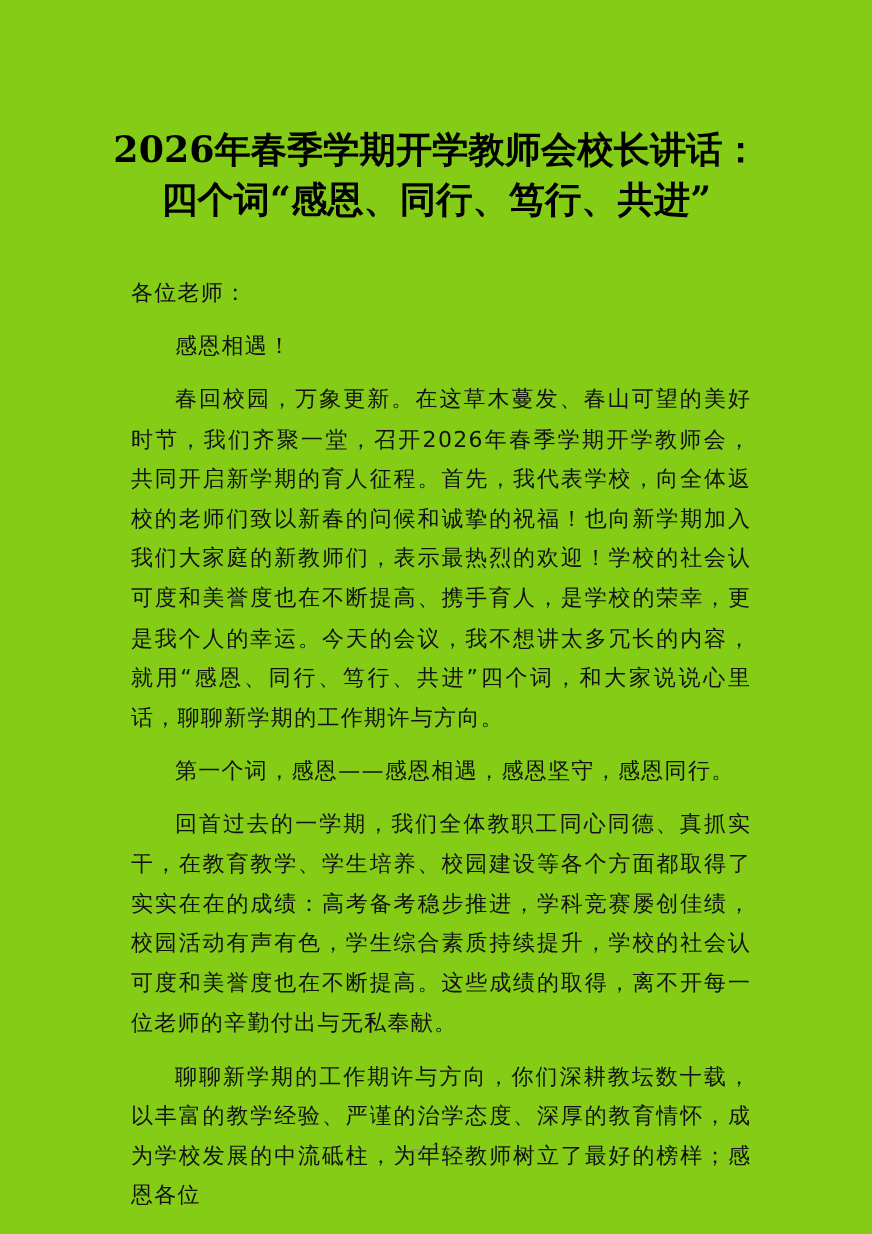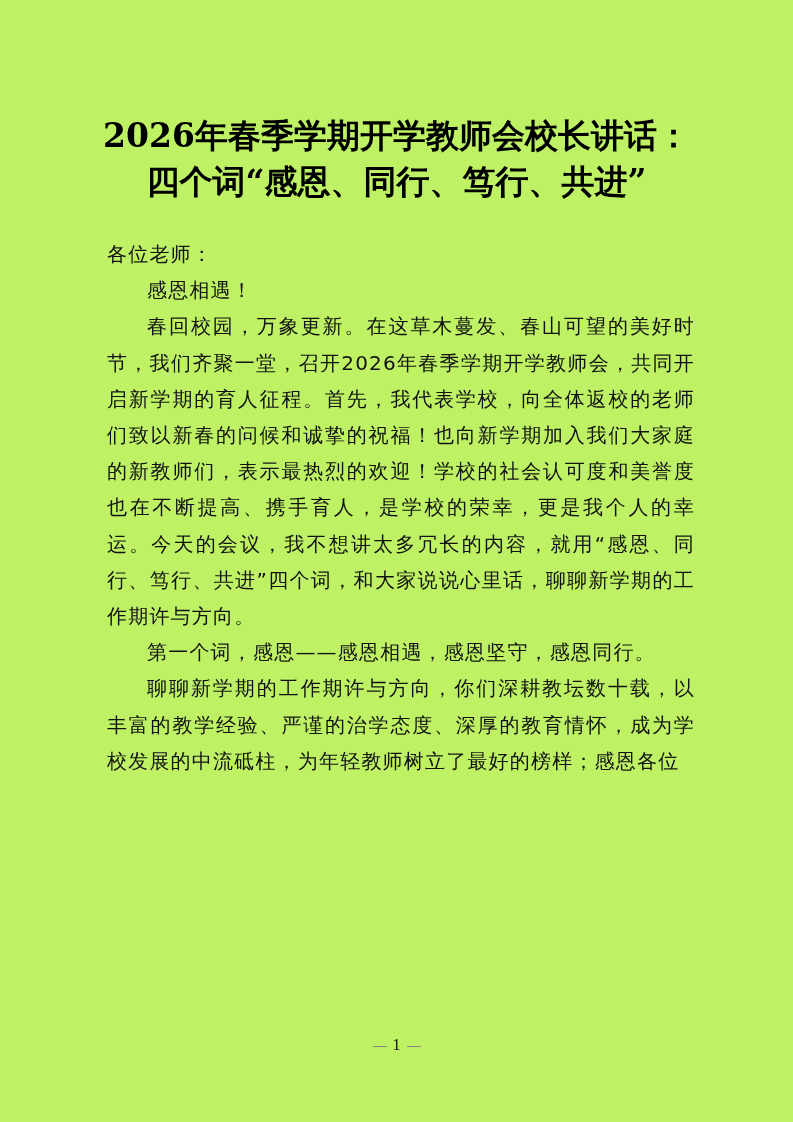--- a/index.html
+++ b/index.html
@@ -1,49 +1,50 @@
 <!DOCTYPE html>
 <html><head>
 <meta charset="utf-8">
 <style>
   html, body { margin: 0; padding: 0; background: #ffffff; }
   body { width: 793px; height: 1122px; position: relative; overflow: hidden; }
-  .page { position: absolute; left: 0; top: 0; width: 793px; height: 1122px; background: #bef264; }
+  .page { position: absolute; left: 0; top: 0; width: 793px; height: 1122px; background: #84cc16; }
   .title {
     position: absolute; left: 100px; top: 113px; width: 593px;
     text-align: center;
     font-family: "DejaVu Serif", "Liberation Serif", serif;
     font-weight: bold; font-size: 33px; line-height: 46px; color: #000;
     letter-spacing: 0px;
   }
   .body {
     position: absolute; left: 107px; top: 236px; width: 588px;
     font-family: "DejaVu Sans", "Liberation Sans", sans-serif;
     font-size: 20px; line-height: 36.2px; color: #111;
     letter-spacing: 1.2px;
     text-align: justify;
   }
-  .body p { margin: 0; }
+  .body p { margin: 12px; }
   .body p.indent { text-indent: 2em; }
   .footer {
     position: absolute; left: 0; top: 1036px; width: 793px; text-align: center;
     font-family: "Liberation Serif", serif; font-size: 16px; color: #111;
   }
   .footer .dash { display: inline-block; width: 14px; height: 1px; background: #888; vertical-align: middle; margin: 0 6px; }
 </style>
 </head>
 <body>
 
 <div class="page">
   <div class="title">2026年春季学期开学教师会校长讲话：四个词“感恩、同行、笃行、共进”</div>
 
   <div class="body">
     <p>各位老师：</p>
     <p class="indent">感恩相遇！</p>
     <p class="indent">春回校园，万象更新。在这草木蔓发、春山可望的美好时节，我们齐聚一堂，召开2026年春季学期开学教师会，共同开启新学期的育人征程。首先，我代表学校，向全体返校的老师们致以新春的问候和诚挚的祝福！也向新学期加入我们大家庭的新教师们，表示最热烈的欢迎！学校的社会认可度和美誉度也在不断提高、携手育人，是学校的荣幸，更是我个人的幸运。今天的会议，我不想讲太多冗长的内容，就用“感恩、同行、笃行、共进”四个词，和大家说说心里话，聊聊新学期的工作期许与方向。</p>
     <p class="indent">第一个词，感恩——感恩相遇，感恩坚守，感恩同行。</p>
+    <p class="indent">回首过去的一学期，我们全体教职工同心同德、真抓实干，在教育教学、学生培养、校园建设等各个方面都取得了实实在在的成绩：高考备考稳步推进，学科竞赛屡创佳绩，校园活动有声有色，学生综合素质持续提升，学校的社会认可度和美誉度也在不断提高。这些成绩的取得，离不开每一位老师的辛勤付出与无私奉献。</p>
     <p class="indent">聊聊新学期的工作期许与方向，你们深耕教坛数十载，以丰富的教学经验、严谨的治学态度、深厚的教育情怀，成为学校发展的中流砥柱，为年轻教师树立了最好的榜样；感恩各位</p>
   </div>
 
   <div class="footer">
     <span class="dash"></span><span>1</span><span class="dash"></span>
   </div>
 </div>
 
 </body></html>

